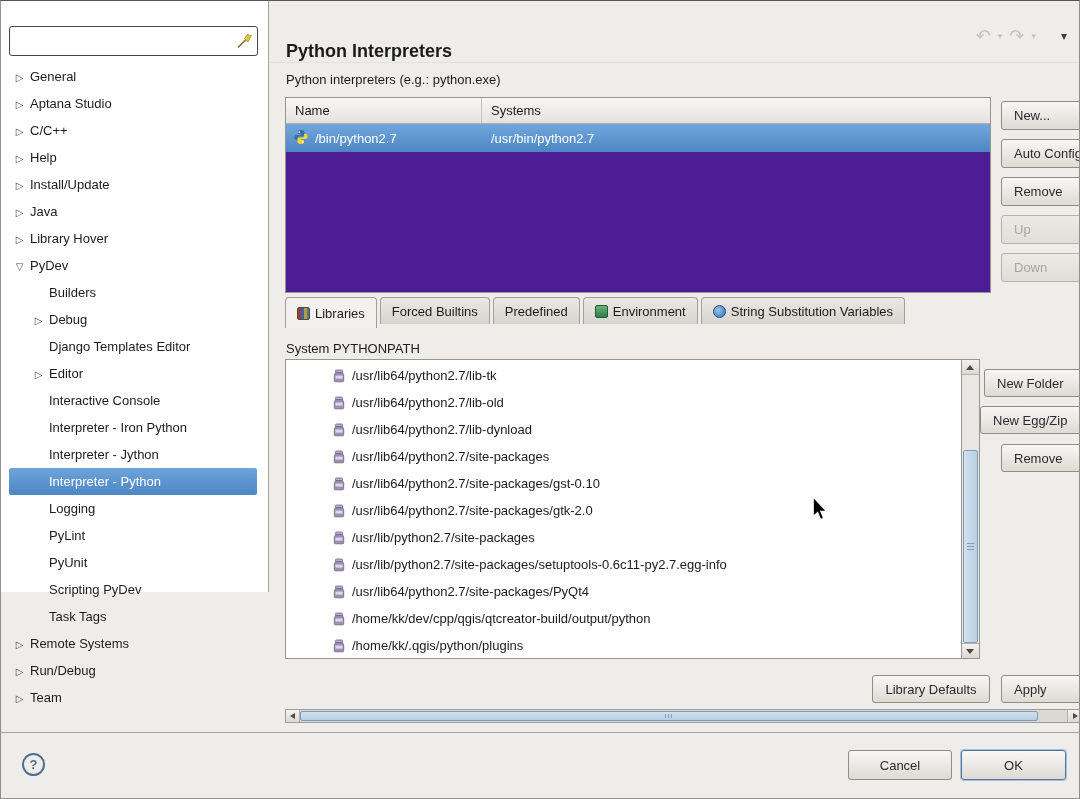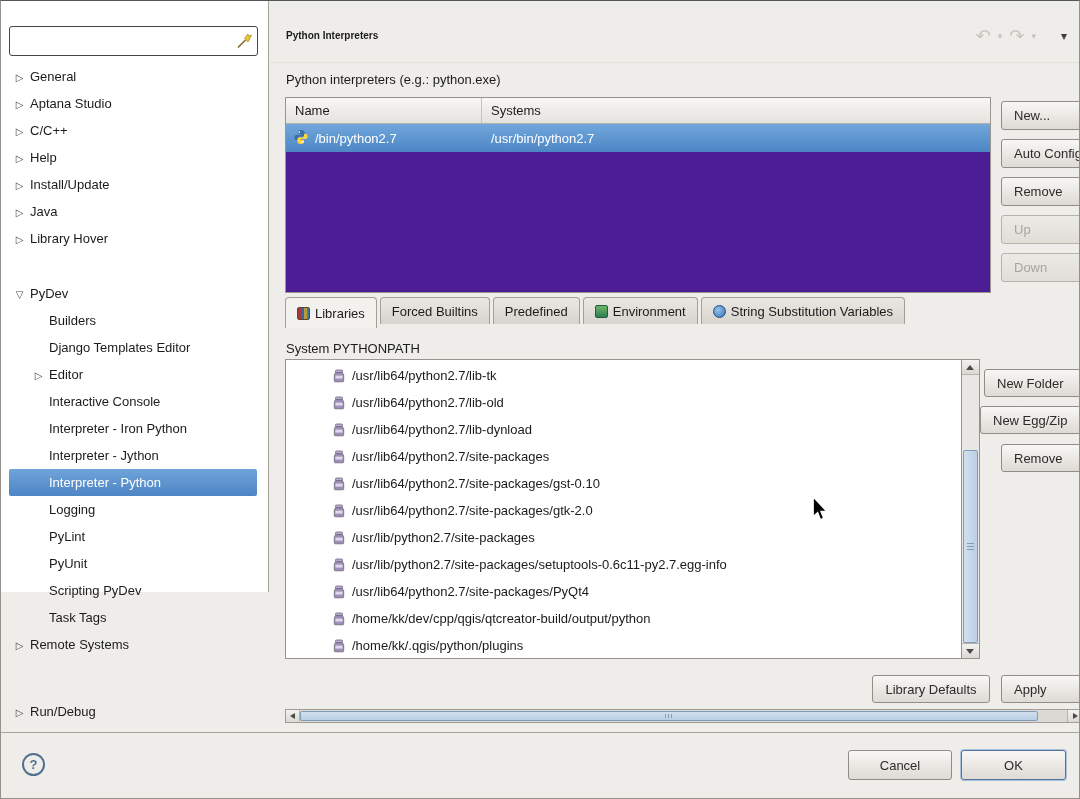--- a/index.html
+++ b/index.html
@@ -22,21 +22,21 @@
   .tree{position:absolute;left:0;top:62px;width:100%;padding:0 11px 0 8px}
   .tree-item{height:27px;display:flex;align-items:center;border-radius:2px;cursor:default}
   .tree-item .arrow{width:17px;height:16px;flex:none;position:relative;text-align:center}
   .tree-item.collapsed .arrow::before{content:"▷";font-size:10px;color:#4b4b4b;line-height:16px}
   .tree-item.expanded .arrow::before{content:"▽";font-size:10px;color:#4b4b4b;line-height:16px}
   .tree-item .tree-label{white-space:nowrap;padding-left:2px}
   .tree-item.selected{background:linear-gradient(var(--selection-blue-light),var(--selection-blue));color:#fff}
 
   
   .header{position:absolute;left:269px;top:0;width:811px;height:62px;border-bottom:1px solid #e3e0da}
-  .page-title{position:absolute;left:16px;top:29px;font-weight:bold;font-size:10px}
+  .page-title{position:absolute;left:16px;top:40px;font-weight:bold;font-size:18px}
   .nav-icons{position:absolute;right:14px;top:26px;display:flex;align-items:center;gap:7px}
   .nav-arrow{font-size:18px;color:#c6c3bd;line-height:18px}
   .nav-tri{font-size:9px;color:#c6c3bd}
   .nav-menu{font-size:12px;color:#3e3e3e;margin-left:18px}
 
   
   .main{position:absolute;left:269px;top:62px;width:811px;height:669px}
   .caption{position:absolute;left:16px;top:9px}
   .interp-table{position:absolute;left:15px;top:34px;width:706px;height:196px;background:#4c1d95;border:1px solid #98948e}
   .t-head{display:flex;height:26px;background:linear-gradient(#f8f7f6,#e5e2de);border-bottom:1px solid #b3b0aa}
@@ -156,30 +156,34 @@
         <div class="tree-item collapsed" data-name="sidebar-item-java" style="padding-left: 2px;">
           <span class="arrow" data-name="tree-arrow-icon"></span>
           <span class="tree-label" data-name="sidebar-item-label">Java</span>
         </div>
 
         <div class="tree-item collapsed" data-name="sidebar-item-library-hover" style="padding-left: 2px;">
           <span class="arrow" data-name="tree-arrow-icon"></span>
           <span class="tree-label" data-name="sidebar-item-label">Library Hover</span>
         </div>
 
-        <div class="tree-item expanded" data-name="sidebar-item-pydev" style="padding-left: 2px; margin-top: 28px;">
+        <div class="tree-item expanded" data-name="sidebar-item-pydev" style="padding-left: 2px;">
           <span class="arrow" data-name="tree-arrow-icon"></span>
           <span class="tree-label" data-name="sidebar-item-label">PyDev</span>
         </div>
 
         <div class="tree-item none" data-name="sidebar-item-builders" style="padding-left: 21px;">
           <span class="arrow" data-name="tree-arrow-icon"></span>
           <span class="tree-label" data-name="sidebar-item-label">Builders</span>
         </div>
 
+        <div class="tree-item collapsed" data-name="sidebar-item-debug" style="padding-left: 21px;">
+          <span class="arrow" data-name="tree-arrow-icon"></span>
+          <span class="tree-label" data-name="sidebar-item-label">Debug</span>
+        </div>
 
         <div class="tree-item none" data-name="sidebar-item-django-templates-editor" style="padding-left: 21px;">
           <span class="arrow" data-name="tree-arrow-icon"></span>
           <span class="tree-label" data-name="sidebar-item-label">Django Templates Editor</span>
         </div>
 
         <div class="tree-item collapsed" data-name="sidebar-item-editor" style="padding-left: 21px;">
           <span class="arrow" data-name="tree-arrow-icon"></span>
           <span class="tree-label" data-name="sidebar-item-label">Editor</span>
         </div>
@@ -227,21 +231,21 @@
         <div class="tree-item none" data-name="sidebar-item-task-tags" style="padding-left: 21px;">
           <span class="arrow" data-name="tree-arrow-icon"></span>
           <span class="tree-label" data-name="sidebar-item-label">Task Tags</span>
         </div>
 
         <div class="tree-item collapsed" data-name="sidebar-item-remote-systems" style="padding-left: 2px;">
           <span class="arrow" data-name="tree-arrow-icon"></span>
           <span class="tree-label" data-name="sidebar-item-label">Remote Systems</span>
         </div>
 
-        <div class="tree-item collapsed" data-name="sidebar-item-run-debug" style="padding-left: 2px; margin-top: 40px;">
+        <div class="tree-item collapsed" data-name="sidebar-item-run-debug" style="padding-left: 2px;">
           <span class="arrow" data-name="tree-arrow-icon"></span>
           <span class="tree-label" data-name="sidebar-item-label">Run/Debug</span>
         </div>
 
         <div class="tree-item collapsed" data-name="sidebar-item-team" style="padding-left: 2px;">
           <span class="arrow" data-name="tree-arrow-icon"></span>
           <span class="tree-label" data-name="sidebar-item-label">Team</span>
         </div>
       </div>
   </aside>

